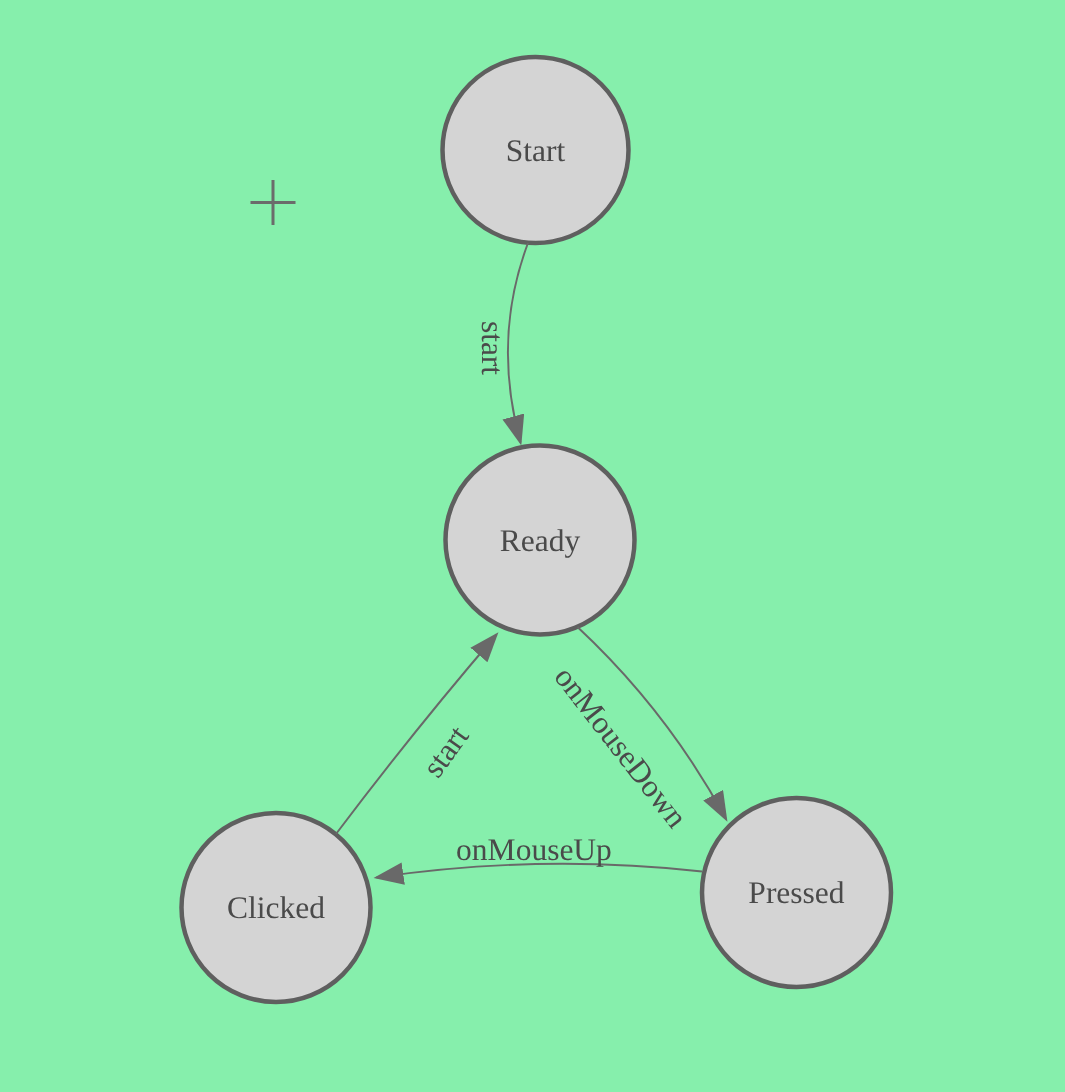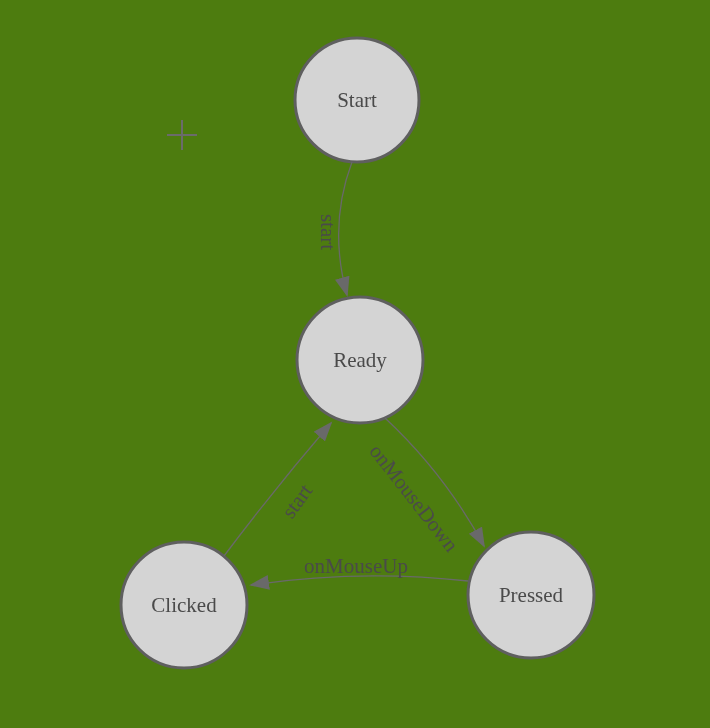--- a/index.html
+++ b/index.html
@@ -4,21 +4,21 @@
 <style>
   html, body {
     margin: 0;
     padding: 0;
     background: #ffffff;
   }
   .stage {
     position: relative;
     width: 710px;
     height: 728px;
-    background: #4d7c0f;
+    background: #86efac;
     overflow: hidden;
   }
   svg.canvas {
     display: block;
   }
   svg.canvas text {
     font-family: "Liberation Serif", "DejaVu Serif", serif;
     font-size: 21px;
     user-select: none;
   }

